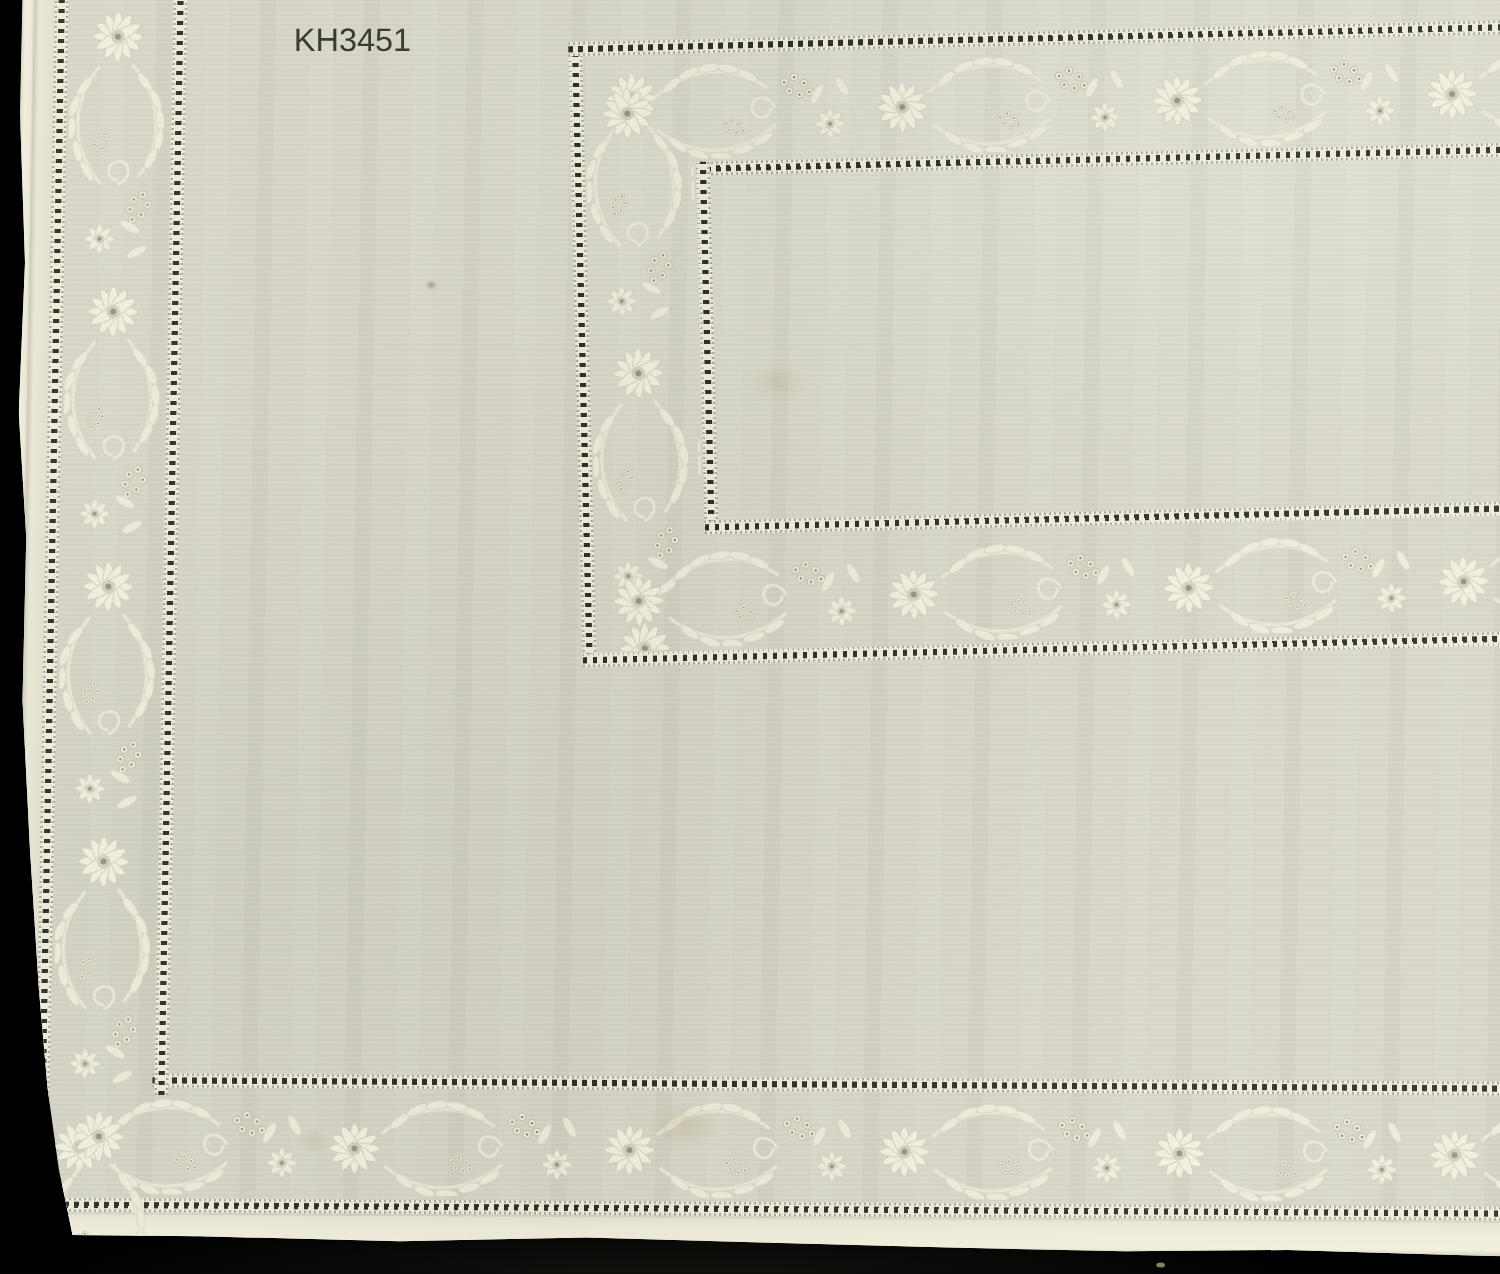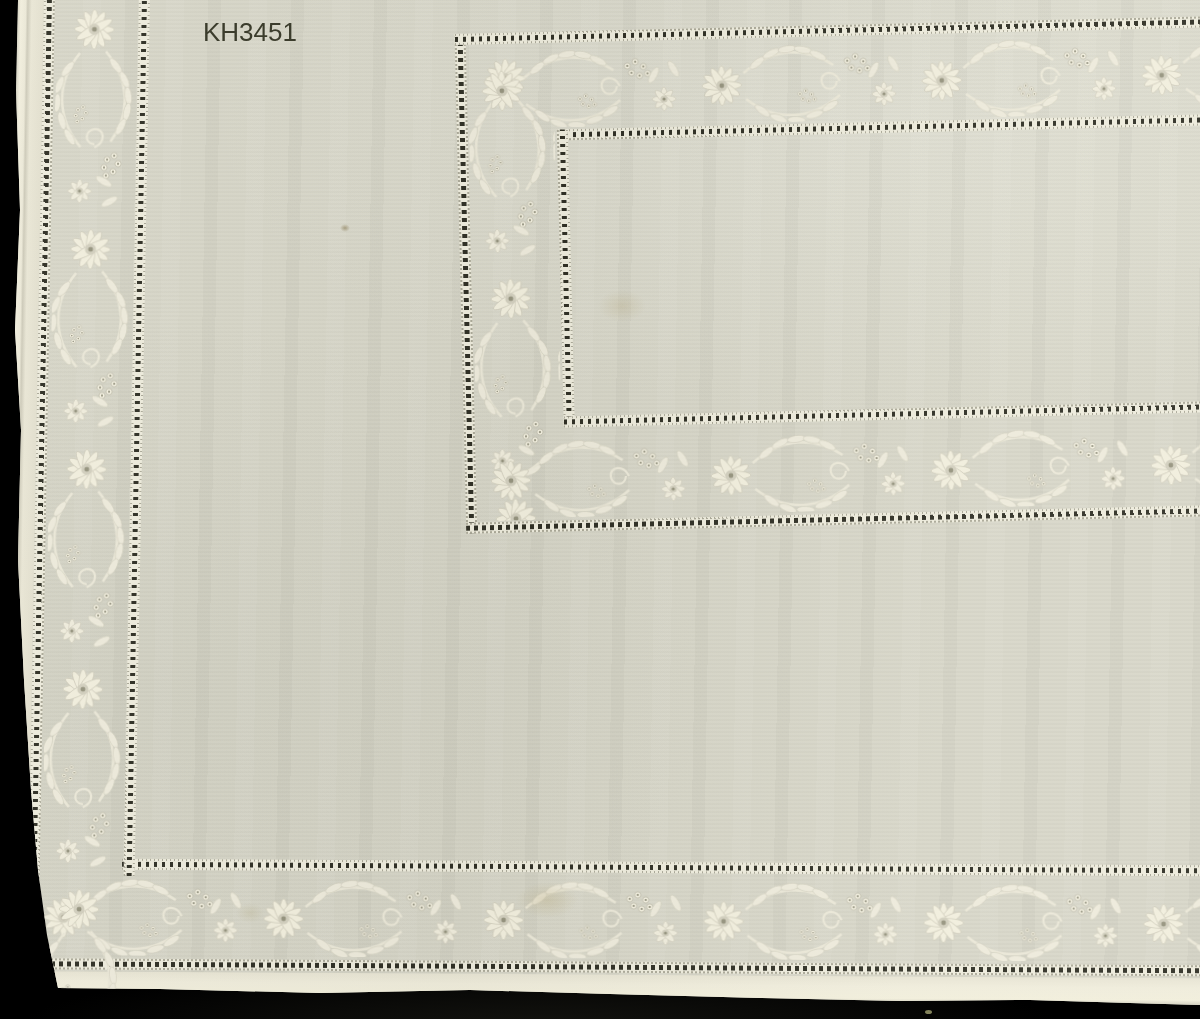--- a/index.html
+++ b/index.html
@@ -57,21 +57,21 @@
   .hem-left{position:absolute;left:0;top:0;bottom:0;width:26px;
     background:linear-gradient(90deg,#d9d6c5 0,#f1eedd 3px,#ebe8d7 8px,#cdcab9 10px,#e9e6d5 14px,#e2dfce 100%);}
   .hem-bottom{position:absolute;left:8px;right:0;top:121px;height:48px;
     background:linear-gradient(180deg,#e7e4d3 0,#efecdb 10px,#f1eedb 22px,#d6d3c2 26px,#e7e4d3 34px,#dbd8c7 46px);}
   
   .stain{position:absolute;border-radius:50%;pointer-events:none;z-index:4;}
   .speck{position:absolute;border-radius:50%;}
   
   .caption{position:absolute;left:133px;top:19px;z-index:9;color:#3b3c2c;
     font-size:25px;line-height:26.5px;letter-spacing:0;}
-  .caption .code{margin-left:70px;font-size:26px;}
+  .caption .code{margin-left:102px;font-size:26px;}
 </style>
 </head>
 <body>
 
 <div class="stage">
 
   <svg width="0" height="0" style="position:absolute" aria-hidden="true">
     <defs>
       <g id="daisy">
         <g fill="#f1eedd" stroke="#cbc8b7" stroke-width="0.7">

